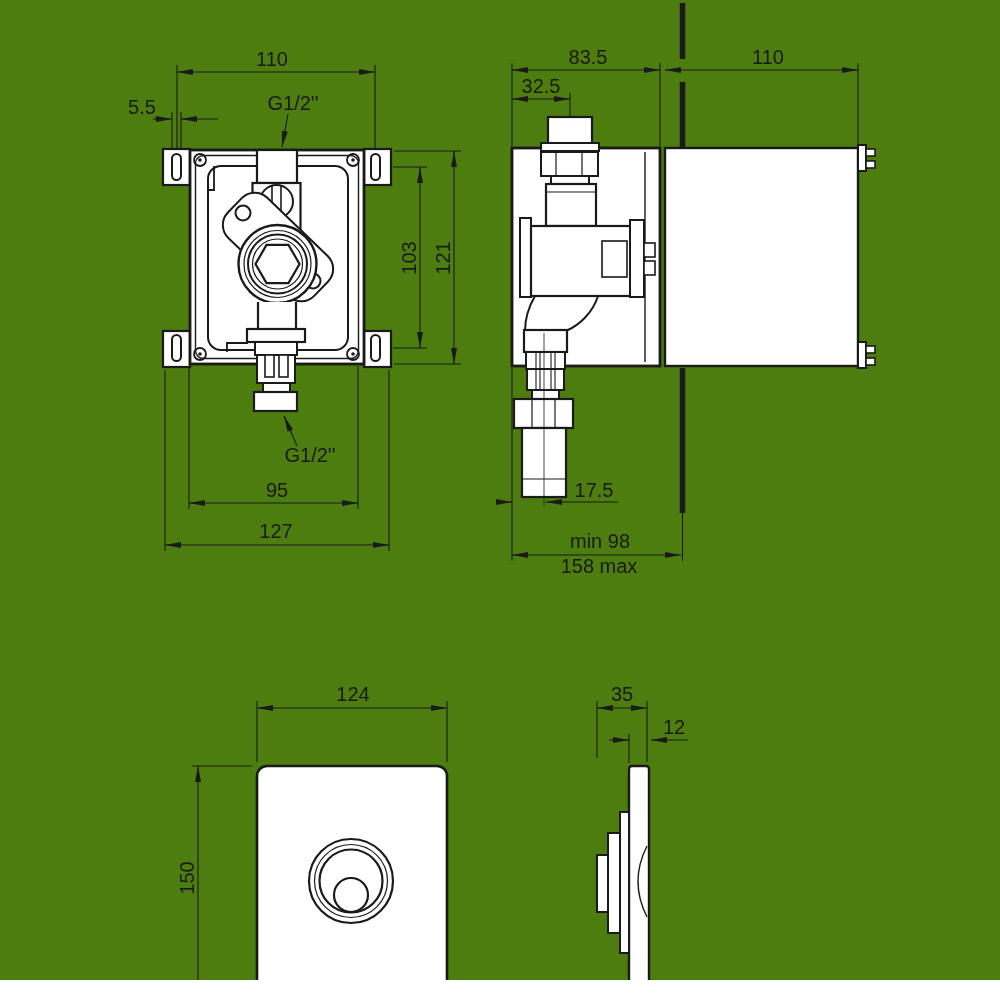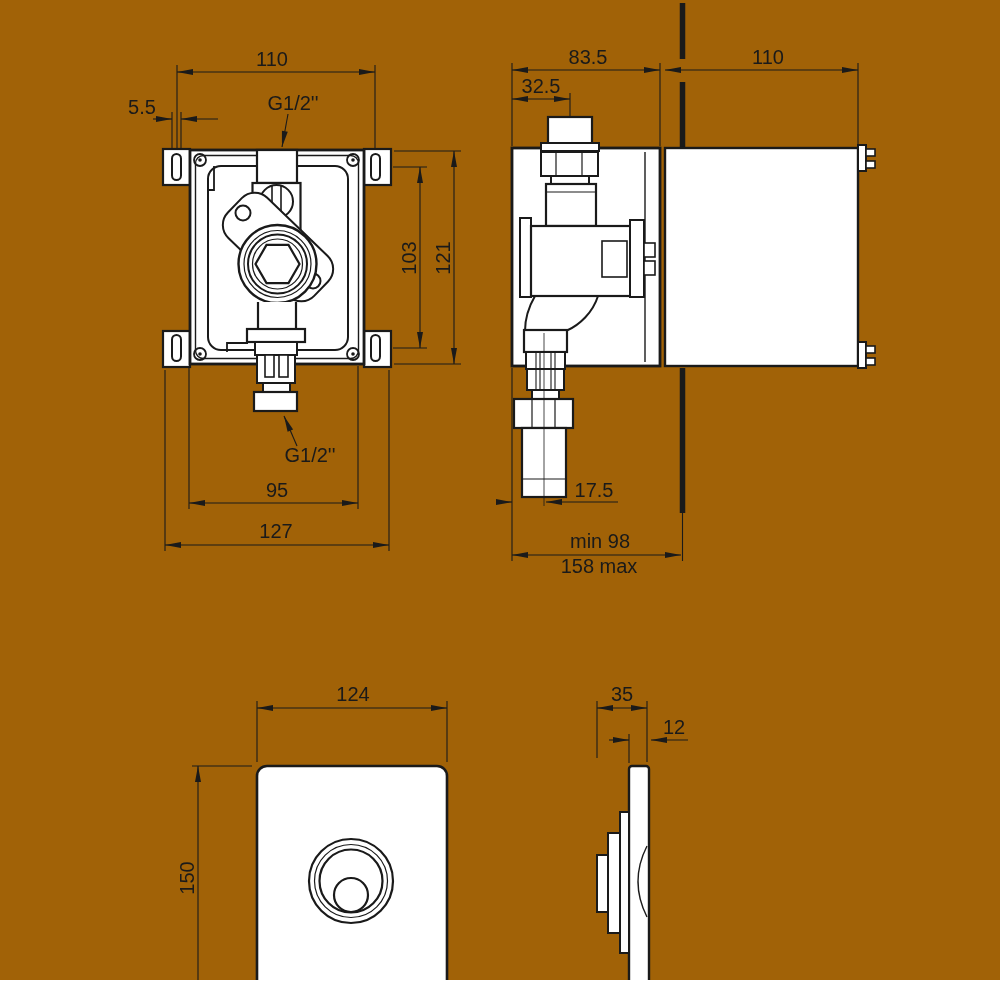--- a/index.html
+++ b/index.html
@@ -1,16 +1,16 @@
 <!DOCTYPE html>
 <html><head>
 <meta charset="utf-8">
 <style>
   html,body{margin:0;padding:0;background:#fff;}
-  #stage{position:relative;width:1000px;height:980px;background:#a16207;overflow:hidden;}
+  #stage{position:relative;width:1000px;height:980px;background:#4d7c0f;overflow:hidden;}
   .k{stroke:#1a1a1a;fill:none;stroke-linecap:butt;stroke-linejoin:miter;}
   .w{fill:#ffffff;}
   .s08{stroke-width:.8}.s11{stroke-width:1.1}.s12{stroke-width:1.2}.s14{stroke-width:1.4}
   .s16{stroke-width:1.6}.s18{stroke-width:1.8}.s2{stroke-width:2}.s22{stroke-width:2.2}
   .s24{stroke-width:2.4}.s26{stroke-width:2.6}.s28{stroke-width:2.8}.s55{stroke-width:5.5}
   text{font-family:"Liberation Sans","DejaVu Sans",sans-serif;font-size:20px;fill:#1a1a1a;stroke:none;}
   .mid{text-anchor:middle;}
 </style>
 </head>
 <body>

